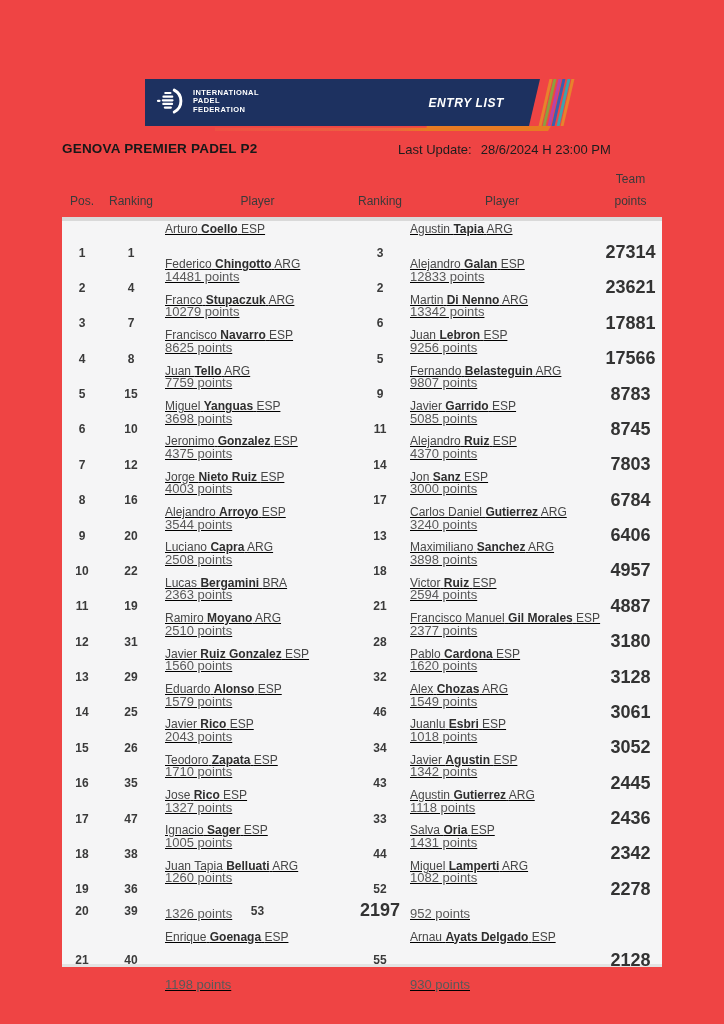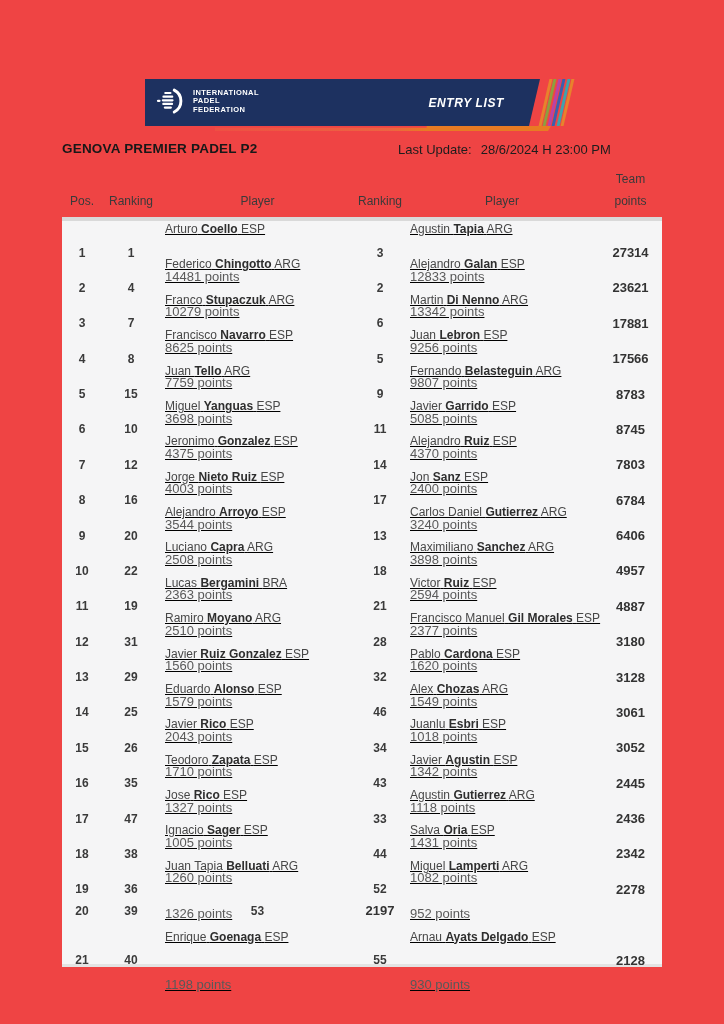--- a/index.html
+++ b/index.html
@@ -45,21 +45,21 @@
   .th { font-weight:normal; font-size:12px; color:#3a3a3a; text-align:center; line-height:22px; }
   .th.team { white-space:normal; }
   .sep { height:4px; background:#d9d9d9; }
   .tbody { background:#f5f5f6; }
   .trow { height:35.38px; align-items:center; }
   .num { font-weight:bold; font-size:12px; color:#3a3a3a; text-align:center; }
   .player-cell { padding-left:5px;text-decoration:underline; }
   .name-line { font-size:12px; color:#474747; line-height:16px; white-space:nowrap; }
   .name-line .ln { font-weight:bold; color:#2e2e2e; }
   .points-line { font-size:13px; color:#595959; line-height:15px;margin-top:32px; }
-  .team-val { font-weight:bold; font-size:13px; color:#333333; text-align:center; }
+  .team-val { font-weight:bold; font-size:18px; color:#333333; text-align:center; }
   .tfoot-band { height:3px; background:#e3e3e3; }
 </style>
 </head>
 <body>
 
 <div class="page">
 
   <div class="banner">
     <div class="banner-navy">
       <div class="logo">
@@ -204,21 +204,21 @@
   <div class="trow grid-cols">
     <div class="num">7</div>
     <div class="num">12</div>
     <div class="player-cell">
       <div class="name-line"><span>Jeronimo</span> <span class="ln">Gonzalez</span> <span>ESP</span></div>
       <div class="points-line">4003 points</div>
     </div>
     <div class="num">14</div>
     <div class="player-cell">
       <div class="name-line"><span>Alejandro</span> <span class="ln">Ruiz</span> <span>ESP</span></div>
-      <div class="points-line">2400 points</div>
+      <div class="points-line">3000 points</div>
     </div>
     <div class="team-val">7803</div>
   </div>
 
   <div class="trow grid-cols">
     <div class="num">8</div>
     <div class="num">16</div>
     <div class="player-cell">
       <div class="name-line"><span>Jorge</span> <span class="ln">Nieto Ruiz</span> <span>ESP</span></div>
       <div class="points-line">3544 points</div>

